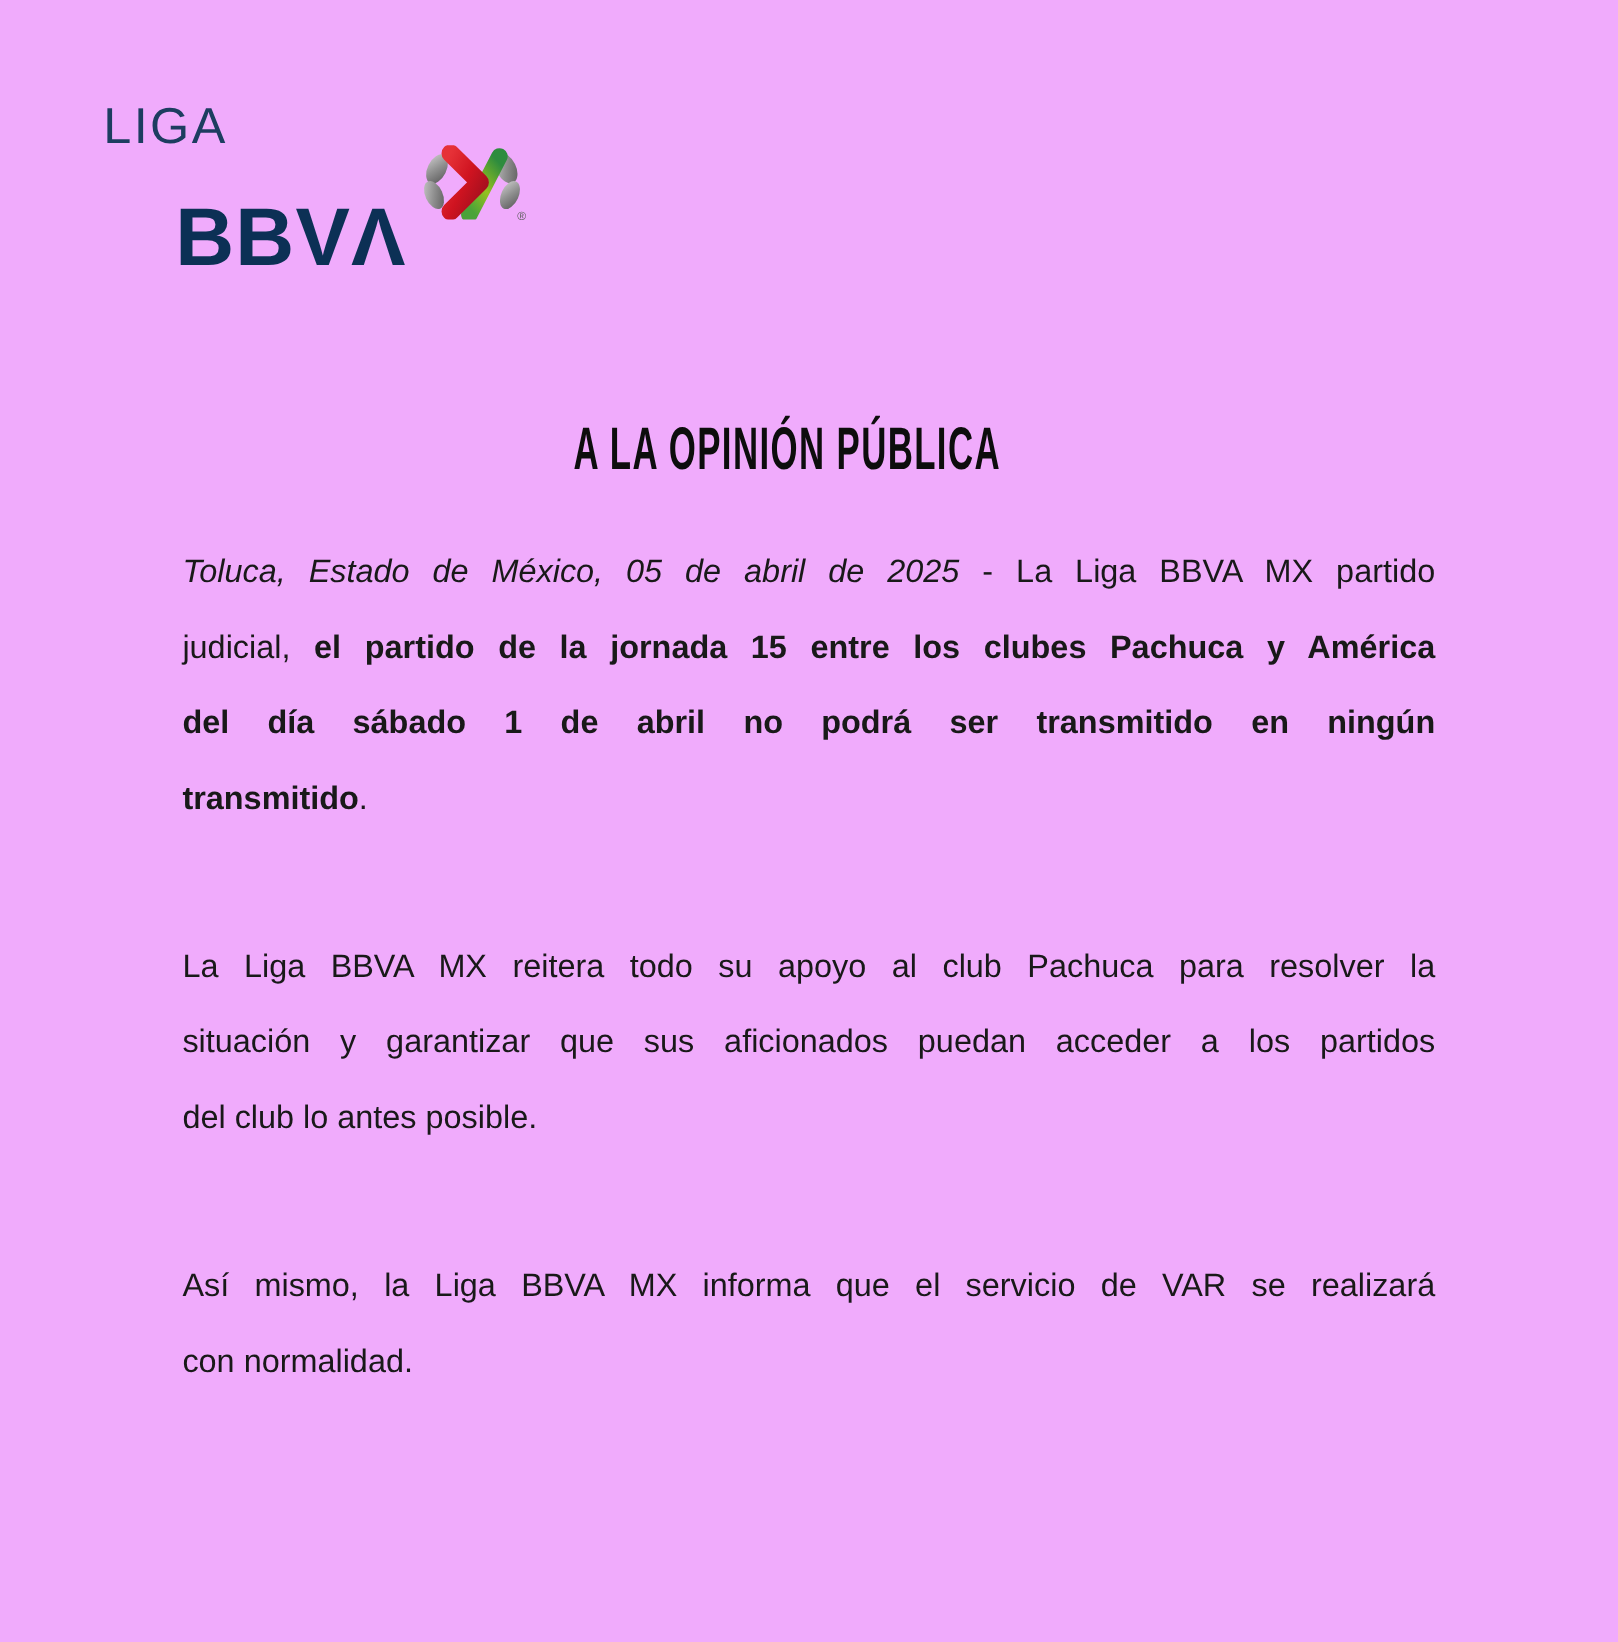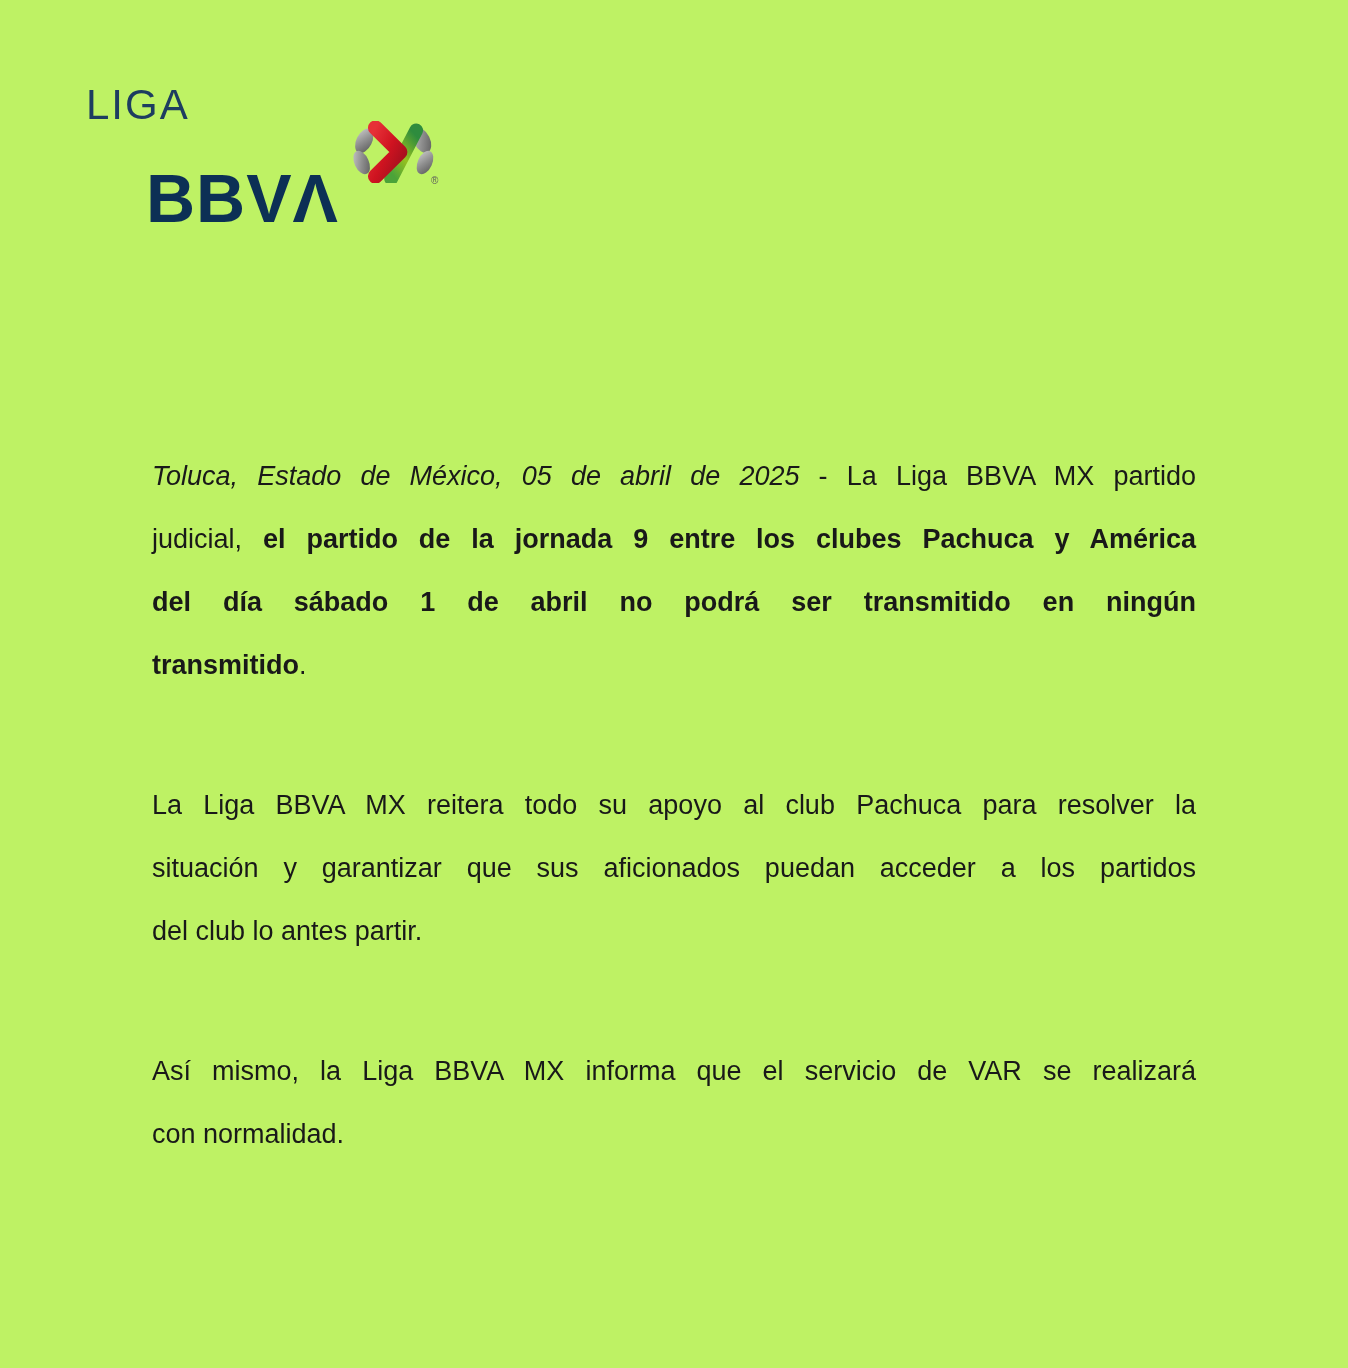--- a/index.html
+++ b/index.html
@@ -1,21 +1,21 @@
 <!DOCTYPE html>
 <html lang="es"><head>
 <meta charset="utf-8">
 <style>
   html, body { margin: 0; padding: 0; }
   body { background: #ffffff; font-family: "Liberation Sans", sans-serif; }
   #page {
     position: relative;
     width: 1348px;
     height: 1368px;
-    background: #bef264;
+    background: #f0abfc;
     overflow: hidden;
   }
 
   
   .logo-liga {
     position: absolute;
     left: 86px; top: 84px;
     font-size: 42px; line-height: 42px;
     font-weight: 400;
     letter-spacing: 2px;
@@ -117,34 +117,37 @@
         <ellipse cx="50" cy="134" rx="23" ry="40" transform="rotate(-24 50 134)" fill="url(#gGray)"></ellipse>
         <ellipse cx="242" cy="62" rx="26" ry="43" transform="rotate(-26 242 62)" fill="url(#gGray)"></ellipse>
         <ellipse cx="252" cy="134" rx="23" ry="40" transform="rotate(24 252 134)" fill="url(#gGray)"></ellipse>
       </g>
       <path d="M144,186 L224,30" stroke="url(#gGreen)" stroke-width="44" stroke-linecap="round" fill="none"></path>
       <path d="M94,22 L172,100 L94,178" stroke="url(#gRed)" stroke-width="48" stroke-linecap="round" stroke-linejoin="round" fill="none"></path>
     </svg>
     <span class="reg-mark">®</span>
   </div>
 
+  <div class="title-row">
+    <h1>A LA OPINIÓN PÚBLICA</h1>
+  </div>
 
   <div class="doc-body">
 
     <div class="paragraph">
       <div class="line just"><span class="it">Toluca, Estado de México, 05 de abril de 2025</span><span> - La Liga BBVA MX partido</span></div>
-      <div class="line just"><span>judicial, </span><span class="b">el partido de la jornada 9 entre los clubes Pachuca y América</span></div>
+      <div class="line just"><span>judicial, </span><span class="b">el partido de la jornada 15 entre los clubes Pachuca y América</span></div>
       <div class="line just b">del día sábado 1 de abril no podrá ser transmitido en ningún</div>
       <div class="line"><span class="b">transmitido</span><span>.</span></div>
     </div>
 
     <div class="paragraph">
       <div class="line just">La Liga BBVA MX reitera todo su apoyo al club Pachuca para resolver la</div>
       <div class="line just">situación y garantizar que sus aficionados puedan acceder a los partidos</div>
-      <div class="line">del club lo antes partir.</div>
+      <div class="line">del club lo antes posible.</div>
     </div>
 
     <div class="paragraph">
       <div class="line just">Así mismo, la Liga BBVA MX informa que el servicio de VAR se realizará</div>
       <div class="line">con normalidad.</div>
     </div>
 
   </div>
 </div>
 

